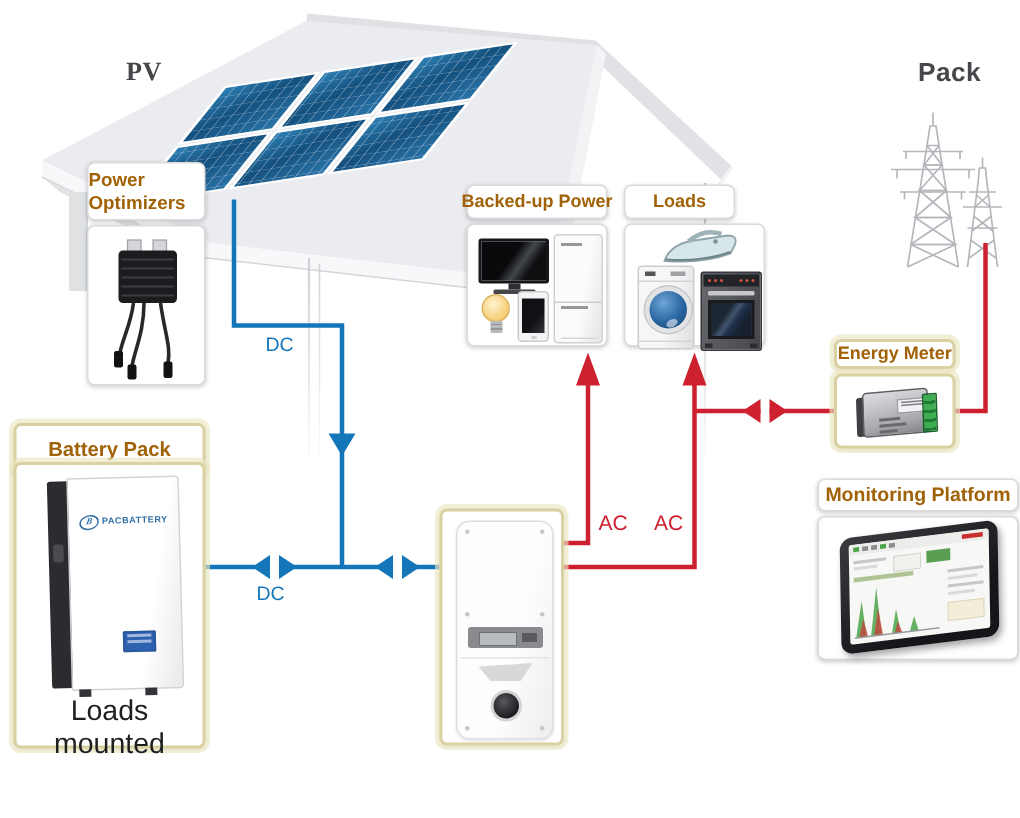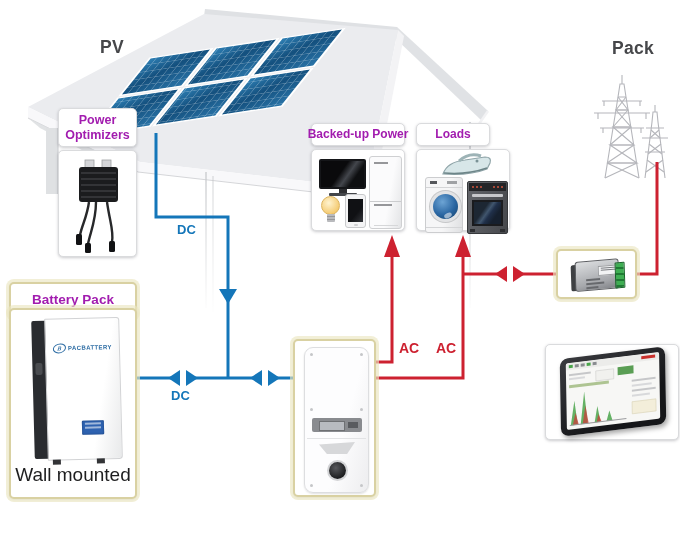--- a/index.html
+++ b/index.html
@@ -5,25 +5,25 @@
   html,body{margin:0;padding:0;background:#ffffff;}
   .stage{
     position:relative;width:680px;height:545px;background:#ffffff;overflow:hidden;
     font-family:"Liberation Sans", sans-serif;
   }
   .stage svg{position:absolute;left:0;top:0;}
   
   .box{position:absolute;background:#ffffff;border-radius:5px;box-sizing:border-box;}
   .gray{border:1px solid #dadbdd;box-shadow:0 1px 3px rgba(70,70,80,.28);}
   .cream{border:2px solid #d9d1a2;box-shadow:0 0 0 3px rgba(235,230,193,.65),0 1px 2px rgba(80,80,80,.2);}
-  .lbl{display:flex;align-items:center;justify-content:center;text-align:center;
-       font-weight:700;color:#a21caf;line-height:1.15;}
+  .lbl{display:flex;align-items:center;justify-content:center;text-align:left;
+       font-weight:700;color:#a16207;line-height:1.15;}
   .nowrap{white-space:nowrap;}
   .bigword{position:absolute;font-weight:700;color:#46474a;font-size:17.5px;letter-spacing:.3px;}
-  .wirelabel{position:absolute;font-weight:700;}
+  .wirelabel{position:absolute;font-weight:400;}
   
   .dev{position:absolute;box-sizing:border-box;}
   
   .bat-body{left:22px;top:8px;width:86px;height:142px;transform:rotate(-1.5deg);}
   .bat-side{position:absolute;left:0;top:2px;width:14px;height:138px;background:#2a2c30;border-radius:2px 0 0 2px;}
   .bat-handle{position:absolute;left:3px;top:42px;width:7px;height:12px;background:#4a4c50;border-radius:2px;}
   .bat-face{position:absolute;left:13px;top:0;width:73px;height:140px;background:linear-gradient(100deg,#ffffff 70%,#e8e9ea);border:1px solid #d2d3d5;border-radius:1px 3px 3px 1px;}
   .bat-logo{position:absolute;left:0;right:0;top:24px;display:flex;align-items:center;justify-content:center;gap:2px;color:#2f6ea5;}
   .bat-logo .oval{width:11px;height:8px;border:1px solid #2f6ea5;border-radius:50%;font:italic 700 6px "Liberation Serif",serif;display:flex;align-items:center;justify-content:center;transform:skewX(-12deg);}
   .bat-logo .txt{font:700 6px "Liberation Sans",sans-serif;letter-spacing:.4px;}
@@ -172,21 +172,21 @@
       <path d="M376,378 H463 V250" fill="none" stroke-width="3" stroke="#cd2130"></path>
       <path d="M463,274 H657 V162" fill="none" stroke-width="3" stroke="#cd2130"></path>
       <polygon points="384,257 400,257 392,235" fill="#cd2130"></polygon>
       <polygon points="455,257 471,257 463,235" fill="#cd2130"></polygon>
       <rect x="507" y="267" width="6" height="14" fill="#ffffff"></rect>
       <polygon points="495,274 507,266 507,282" fill="#cd2130"></polygon>
       <polygon points="525,274 513,266 513,282" fill="#cd2130"></polygon>
     </g>
   </svg>
 
-  <div class="bigword" style="left:100px;top:37px;">PV</div>
+  <div class="bigword" style="left:84px;top:37px;font-family:Liberation Serif, serif;">PV</div>
   <div class="bigword" style="left:612px;top:38px;">Pack</div>
 
   <div class="wirelabel" style="left: 177px; top: 222px; font-size: 13px; color: rgb(20, 118, 185);">DC</div>
   <div class="wirelabel" style="left: 171px; top: 388px; font-size: 13px; color: rgb(20, 118, 185);">DC</div>
   <div class="wirelabel" style="left: 399px; top: 340px; font-size: 14px; color: rgb(205, 33, 48);">AC</div>
   <div class="wirelabel" style="left: 436px; top: 340px; font-size: 14px; color: rgb(205, 33, 48);">AC</div>
 
   <div class="box gray lbl" style="left:58px;top:108px;width:79px;height:39px;font-size:12.5px;">
     <span>Power Optimizers</span>
   </div>
@@ -219,21 +219,21 @@
           <span class="txt">PACBATTERY</span>
         </div>
         <div class="bat-screen">
             <i></i>
             <i></i>
           </div>
       </div>
       <div class="bat-foot" style="left:18px;"></div>
       <div class="bat-foot" style="left:62px;"></div>
     </div>
-    <div class="bat-caption">Wall mounted</div>
+    <div class="bat-caption">Loads mounted</div>
   </div>
 
   <div class="box cream" style="left:293px;top:339px;width:83px;height:158px;">
     <div class="dev inv-body">
       <div class="inv-screw" style="left:5px;top:5px;"></div>
       <div class="inv-screw" style="right:5px;top:5px;"></div>
       <div class="inv-screw" style="left:5px;top:60px;"></div>
       <div class="inv-screw" style="right:5px;top:60px;"></div>
       <div class="inv-display">
           <i></i>
@@ -295,36 +295,42 @@
       <div class="d" style="right:12px;"></div>
         <div class="d" style="right:8px;"></div>
         <div class="d" style="right:4px;"></div>
       <div class="bar"></div>
       <div class="win"></div>
       <div class="foot" style="left:2px;"></div>
         <div class="foot" style="right:2px;"></div>
     </div>
   </div>
 
+  <div class="box cream lbl" style="left:556px;top:226px;width:81px;height:20px;font-size:12px;">
+    <span>Energy Meter</span>
+  </div>
   <div class="box cream" style="left:556px;top:249px;width:81px;height:50px;">
     <div class="dev meter">
       <div class="side"></div>
       <div class="body">
         <div class="tag">
             <i></i>
             <i></i>
           </div>
         <div class="row" style="top:17px;width:14px;"></div>
         <div class="row" style="top:21px;width:18px;"></div>
         <div class="row" style="top:25px;width:12px;"></div>
       </div>
       <div class="term"></div>
     </div>
   </div>
 
+  <div class="box gray lbl nowrap" style="left:545px;top:319px;width:134px;height:22px;font-size:13px;">
+    <span>Monitoring Platform</span>
+  </div>
   <div class="box gray" style="left:545px;top:344px;width:134px;height:96px;">
     <div class="dev tablet">
       <div class="scr">
         <svg width="94" height="66" viewBox="0 0 94 66">
           <rect x="0" y="0" width="94" height="7" fill="#ececea"></rect>
           <rect x="3" y="2" width="4" height="3" fill="#4aa54a"></rect>
             <rect x="9" y="2" width="4" height="3" fill="#8a8c90"></rect>
           <rect x="15" y="2" width="4" height="3" fill="#8a8c90"></rect>
             <rect x="21" y="2" width="4" height="3" fill="#4aa54a"></rect>
           <rect x="27" y="2" width="4" height="3" fill="#8a8c90"></rect>

